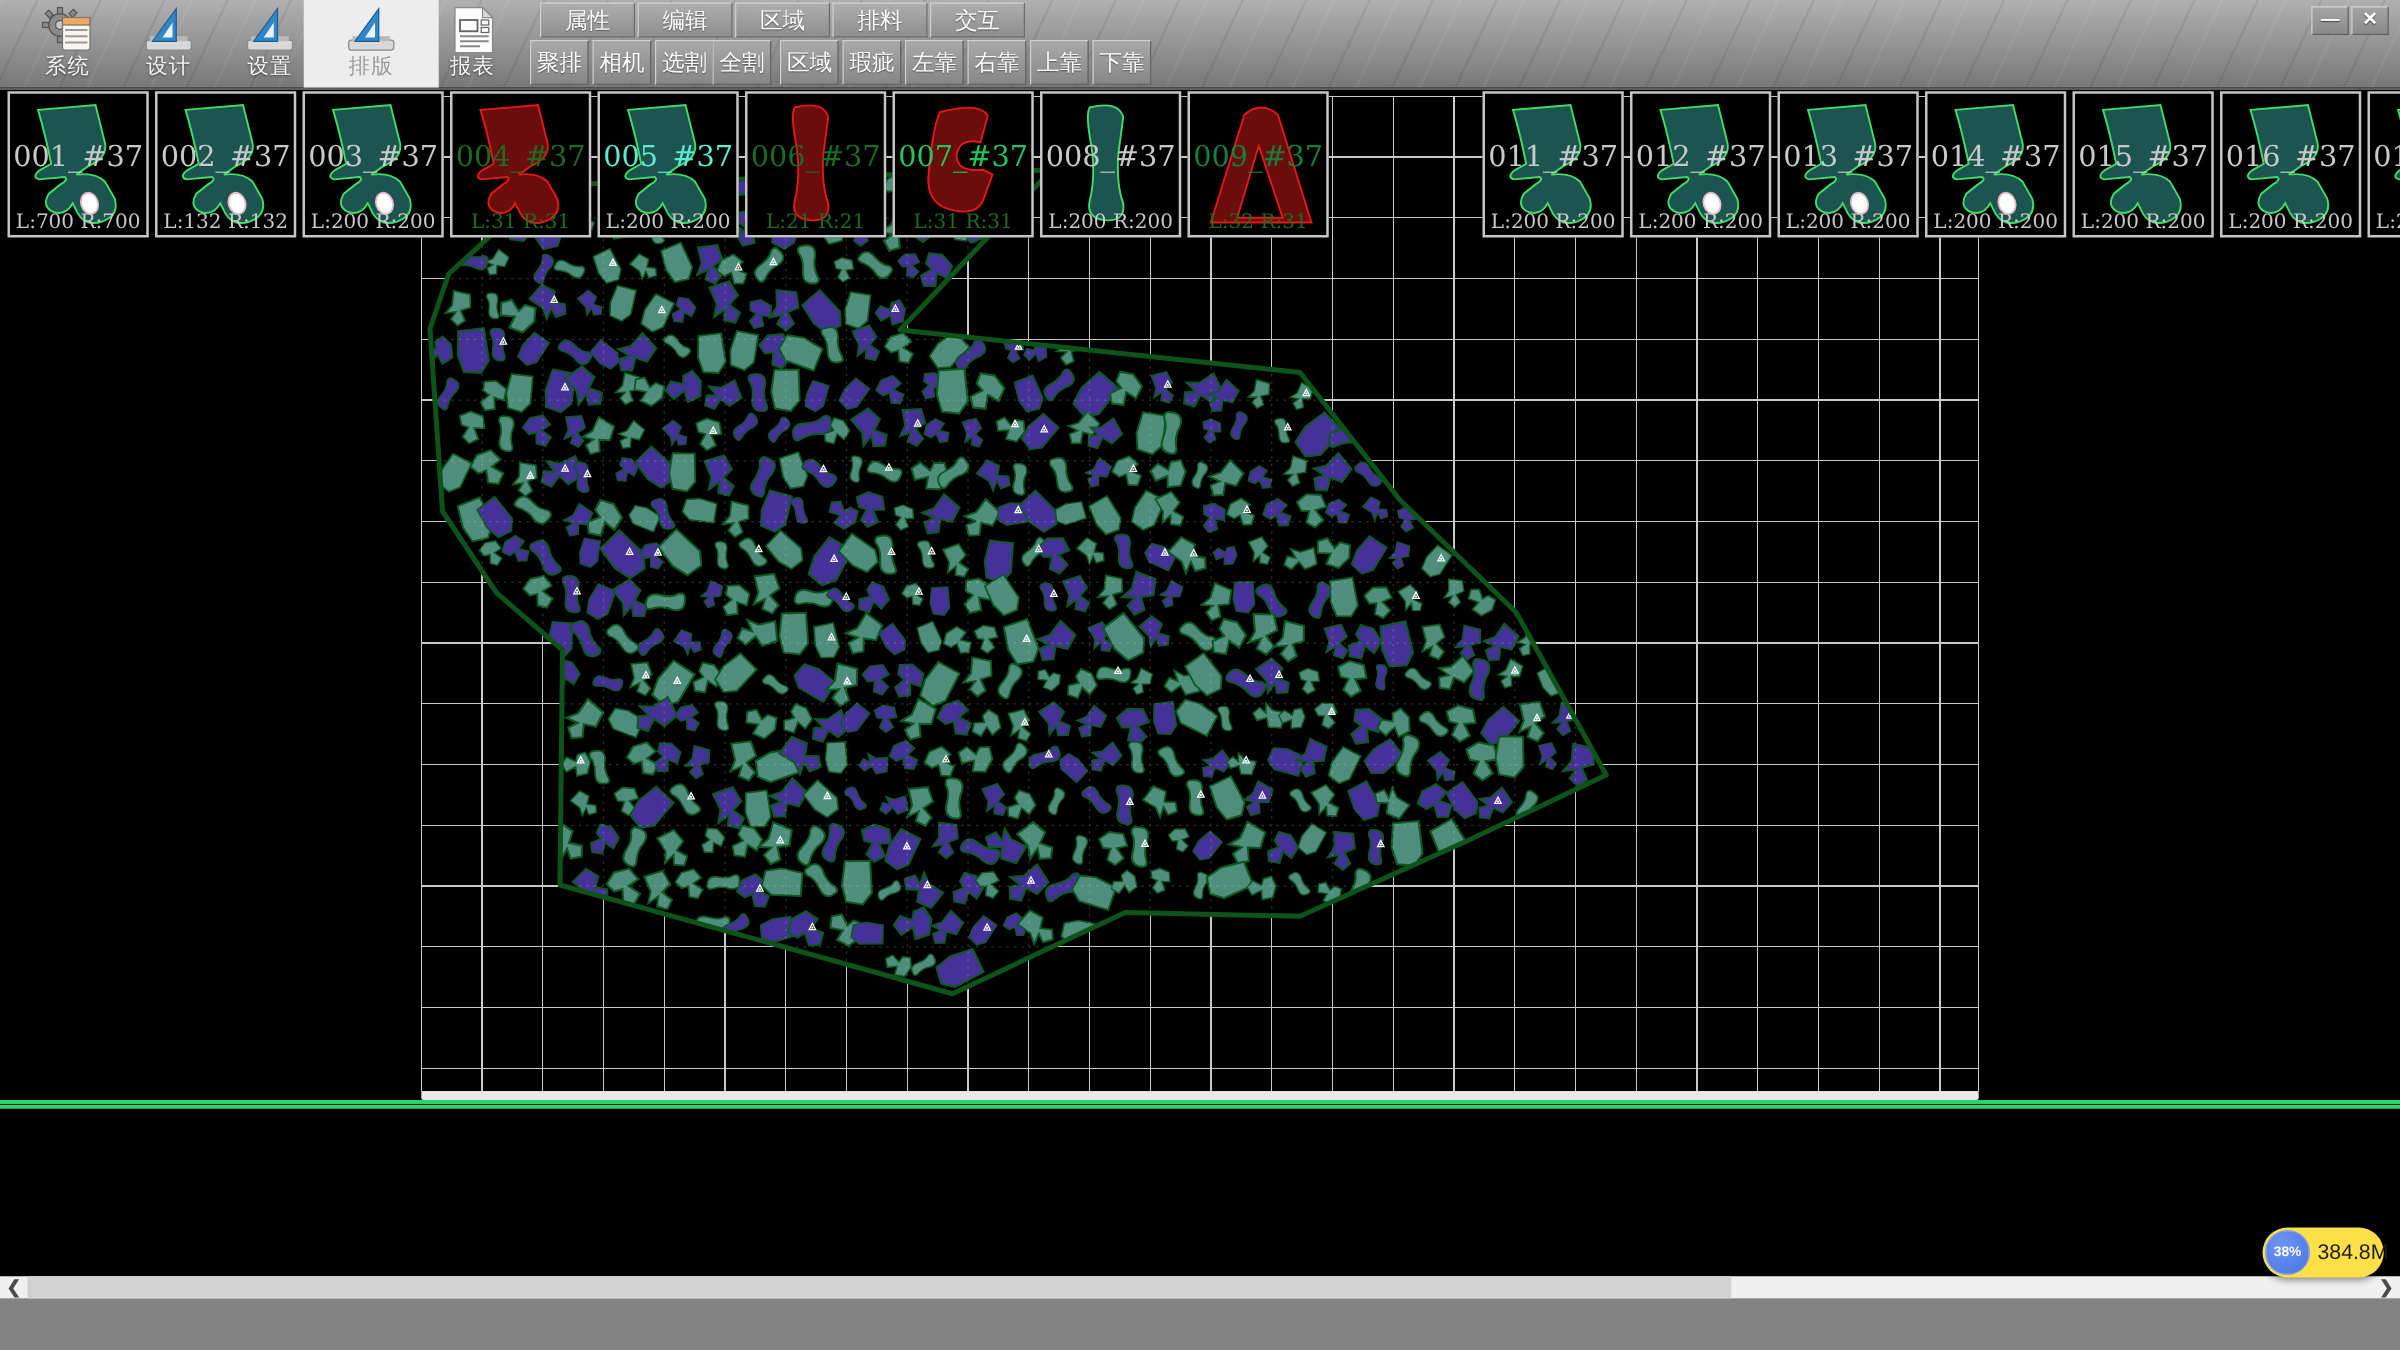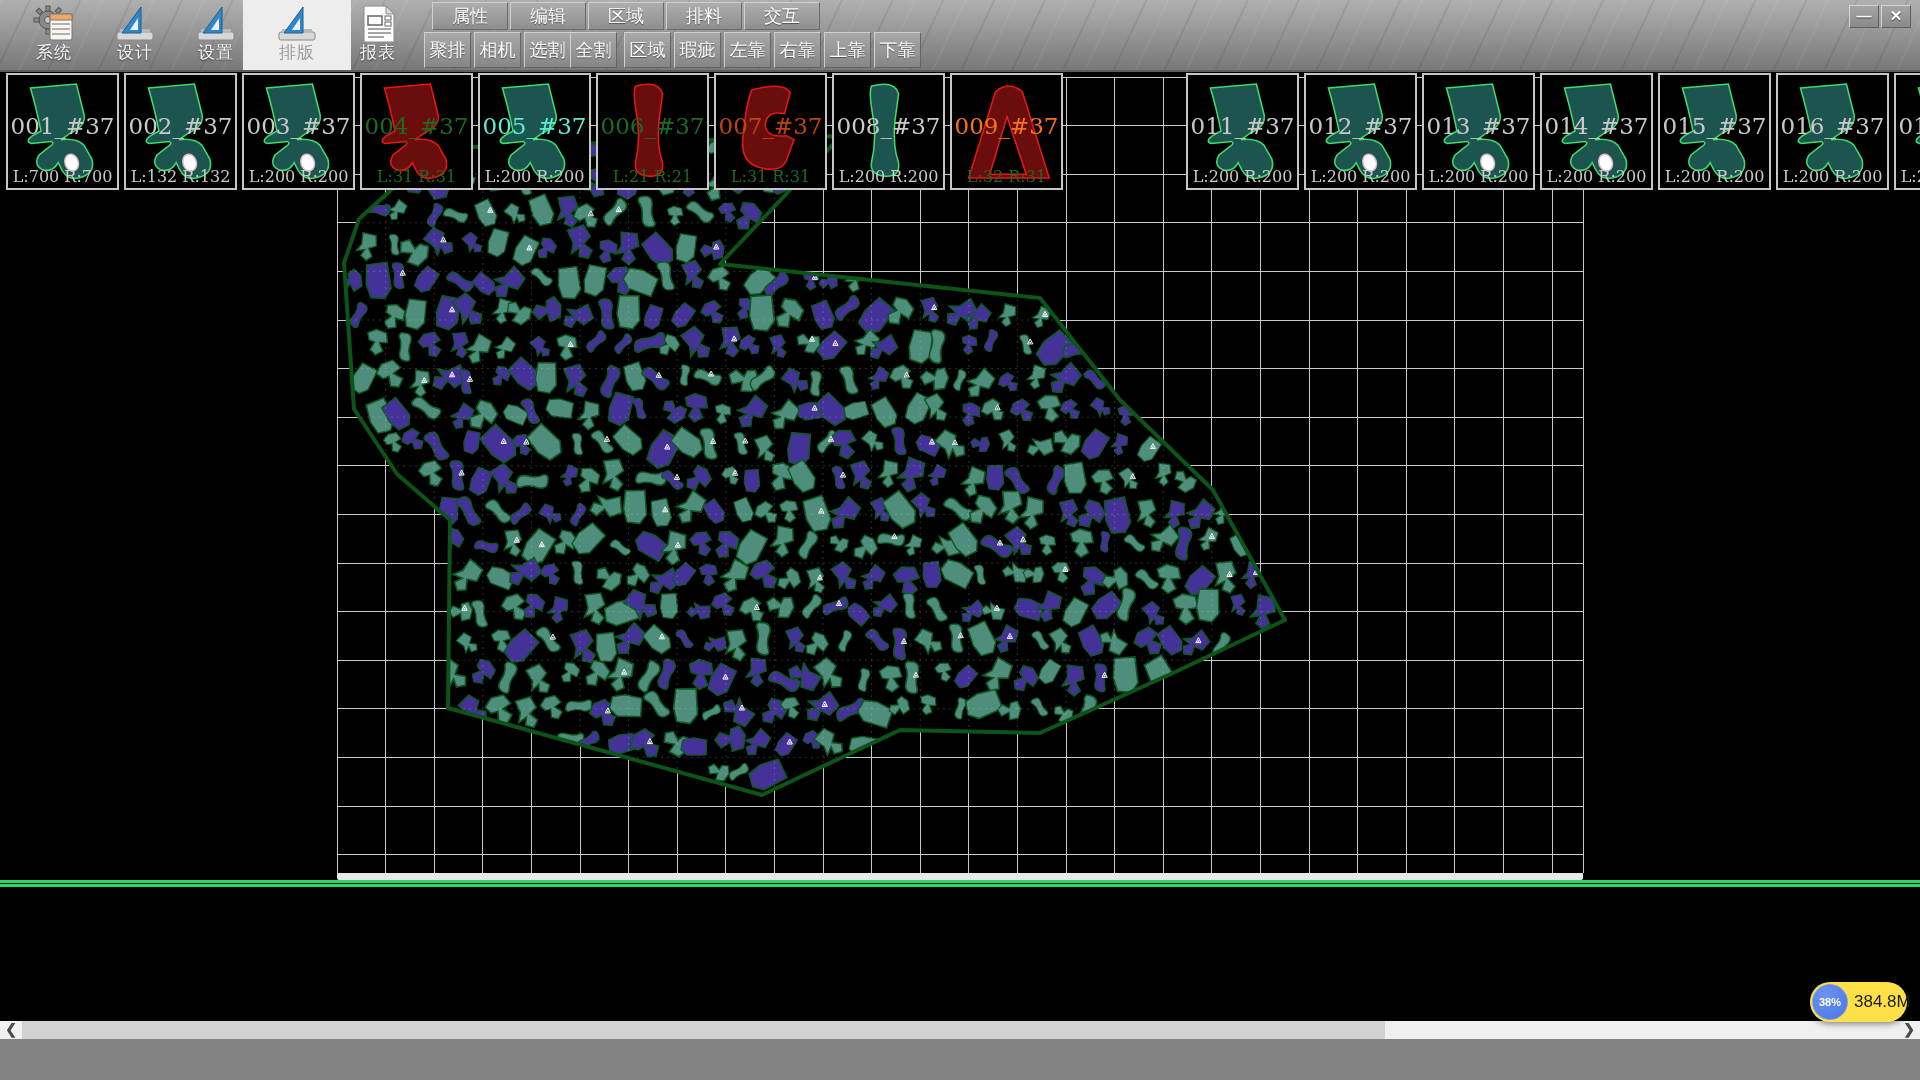--- a/index.html
+++ b/index.html
@@ -911,35 +911,35 @@
         <svg width="92" height="108" viewBox="0 0 96 108">
           <path d="M30,6 Q54,0 58,14 L54,44 Q52,70 58,86 Q60,102 42,100 Q27,98 30,84 Q36,60 30,30 Q27,11 30,6 Z" fill="#6a0d0d" stroke="#e81717" stroke-width="1.6" fill-rule="evenodd"></path>
         </svg>
         <span class="num" style="color:#1d6b21">006_#37</span>
         <span class="lr" style="color:#1d6b21">L:21 R:21</span>
       </div>
       <div class="cell" style="left: 714px;">
         <svg width="92" height="108" viewBox="0 0 96 108">
           <path d="M28,10 Q62,1 68,13 L62,35 Q44,31 42,46 Q42,60 64,58 L72,62 L64,84 Q58,97 36,91 Q15,85 19,58 Q22,24 28,10 Z" fill="#6a0d0d" stroke="#e81717" stroke-width="1.6" fill-rule="evenodd"></path>
         </svg>
-        <span class="num" style="color:#c2410c">007_#37</span>
+        <span class="num" style="color:#22c55e">007_#37</span>
         <span class="lr" style="color:#1d6b21">L:31 R:31</span>
       </div>
       <div class="cell" style="left: 832px;">
         <svg width="92" height="108" viewBox="0 0 96 108">
           <path d="M30,6 Q54,0 58,14 L54,44 Q52,70 58,86 Q60,102 42,100 Q27,98 30,84 Q36,60 30,30 Q27,11 30,6 Z" fill="#1c5550" stroke="#3fdc66" stroke-width="1.6" fill-rule="evenodd"></path>
         </svg>
         <span class="num" style="color:#c9c9c9">008_#37</span>
         <span class="lr" style="color:#c9c9c9">L:200 R:200</span>
       </div>
       <div class="cell" style="left: 950px;">
         <svg width="92" height="108" viewBox="0 0 96 108">
           <path d="M8,102 L36,12 Q50,0 64,12 L92,102 Z M48,38 L68,98 L30,98 Z" fill="#6a0d0d" stroke="#e81717" stroke-width="1.6" fill-rule="evenodd"></path>
         </svg>
-        <span class="num" style="color:#f97316">009_#37</span>
+        <span class="num" style="color:#15803d">009_#37</span>
         <span class="lr" style="color:#1d6b21">L:32 R:31</span>
       </div>
       <div class="cell" style="left: 1186px;">
         <svg width="92" height="108" viewBox="0 0 96 108">
           <path d="M14,8 L62,4 L70,36 Q72,48 56,55 L46,62 Q62,60 70,68 L78,82 Q82,96 68,101 Q54,106 47,94 L43,86 Q37,97 26,93 Q17,88 23,78 L33,70 Q40,66 36,64 L15,66 Q8,64 16,58 L25,53 Q20,28 14,8 Z" fill="#1c5550" stroke="#3fdc66" stroke-width="1.6" fill-rule="evenodd"></path>
         </svg>
         <span class="num" style="color:#c9c9c9">011_#37</span>
         <span class="lr" style="color:#c9c9c9">L:200 R:200</span>
       </div>
       <div class="cell" style="left: 1304px;">

